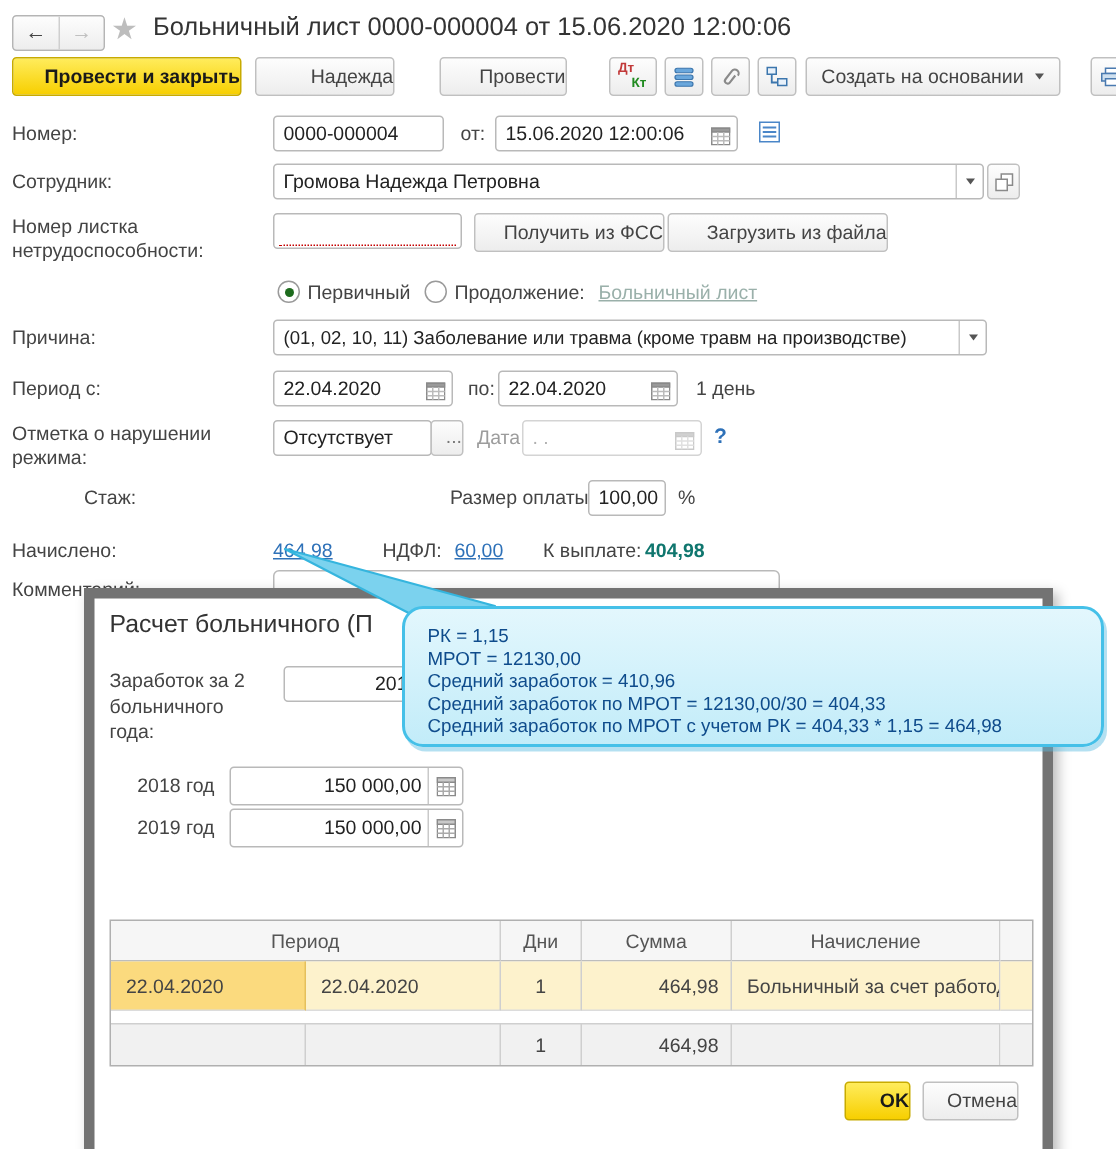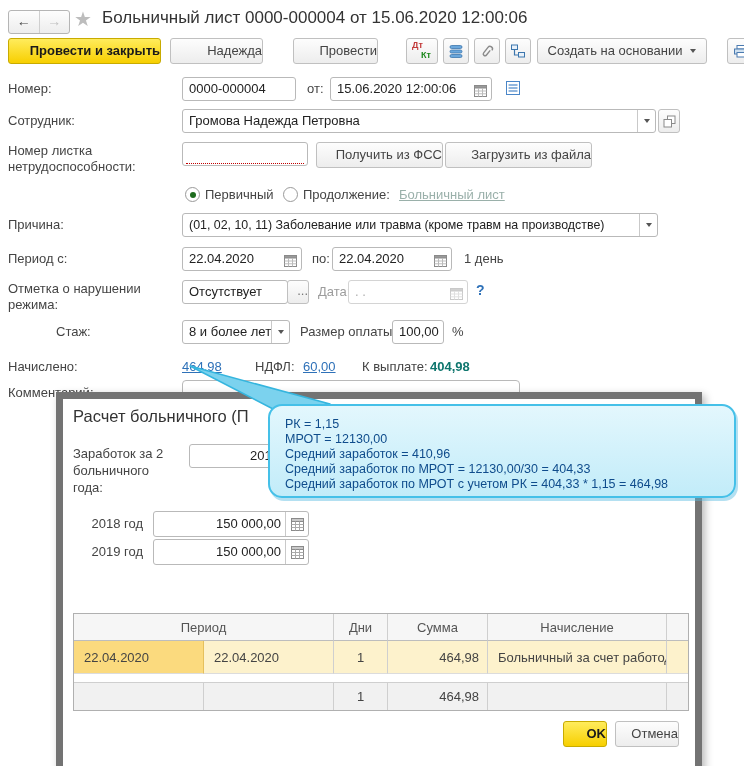--- a/index.html
+++ b/index.html
@@ -212,26 +212,20 @@
           <line x1="0.5" y1="7" x2="12.5" y2="7" stroke="#bbb"></line>
           <line x1="0.5" y1="9.8" x2="12.5" y2="9.8" stroke="#bbb"></line>
           <line x1="4.5" y1="4" x2="4.5" y2="12.5" stroke="#bbb"></line>
           <line x1="8.5" y1="4" x2="8.5" y2="12.5" stroke="#bbb"></line>
         </svg>
     </span>
   </div>
   <div class="abs" style="left:476px;top:282px;color:#2e71b8;font-weight:bold;font-size:14px;">?</div>
 
   <div class="lbl" style="left:8px;top:324px;margin-left:48px;">Стаж:</div>
-  <div class="inp" style="left:182px;top:320px;width:108px;">
-    <span>8 и более лет</span>
-    <span class="combo-arrow">
-        <span class="tri"></span>
-      </span>
-  </div>
   <div class="lbl" style="left:300px;top:324px;">Размер оплаты:</div>
   <div class="inp" style="left:392px;top:320px;width:52px;text-align:right;">100,00</div>
   <div class="lbl" style="left:452px;top:324px;">%</div>
 
   <div class="lbl" style="left:8px;top:359px;">Начислено:</div>
   <div class="link" style="left:182px;top:359px;">464,98</div>
   <div class="lbl" style="left:255px;top:359px;">НДФЛ:</div>
   <div class="link" style="left:303px;top:359px;">60,00</div>
   <div class="lbl" style="left:362px;top:359px;">К выплате:</div>
   <div class="lbl b" style="left:430px;top:359px;">404,98</div>

